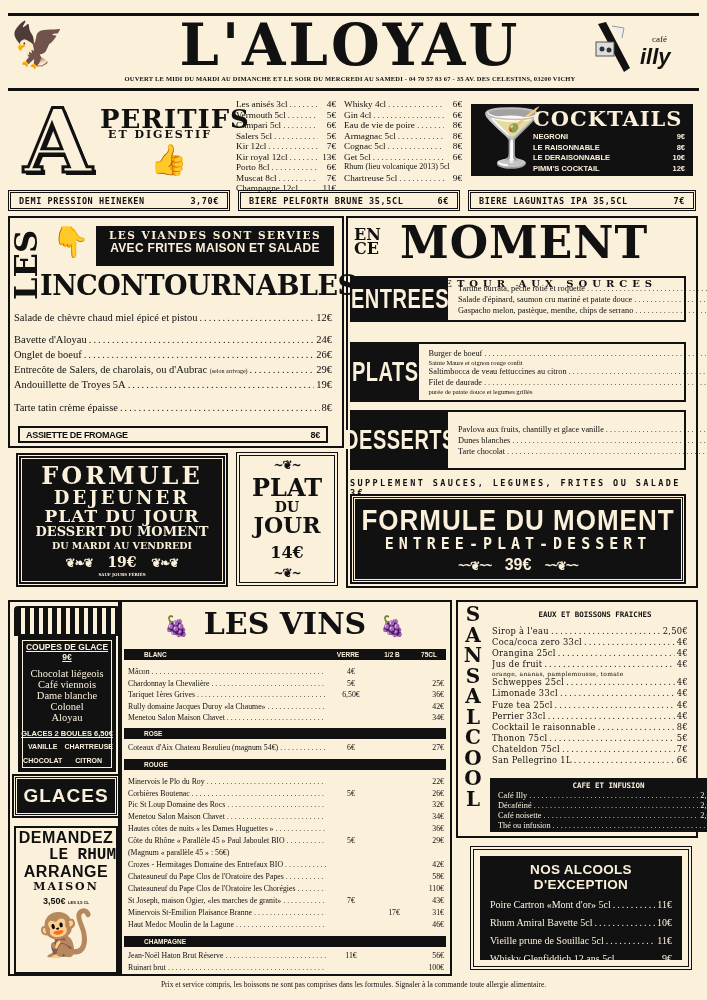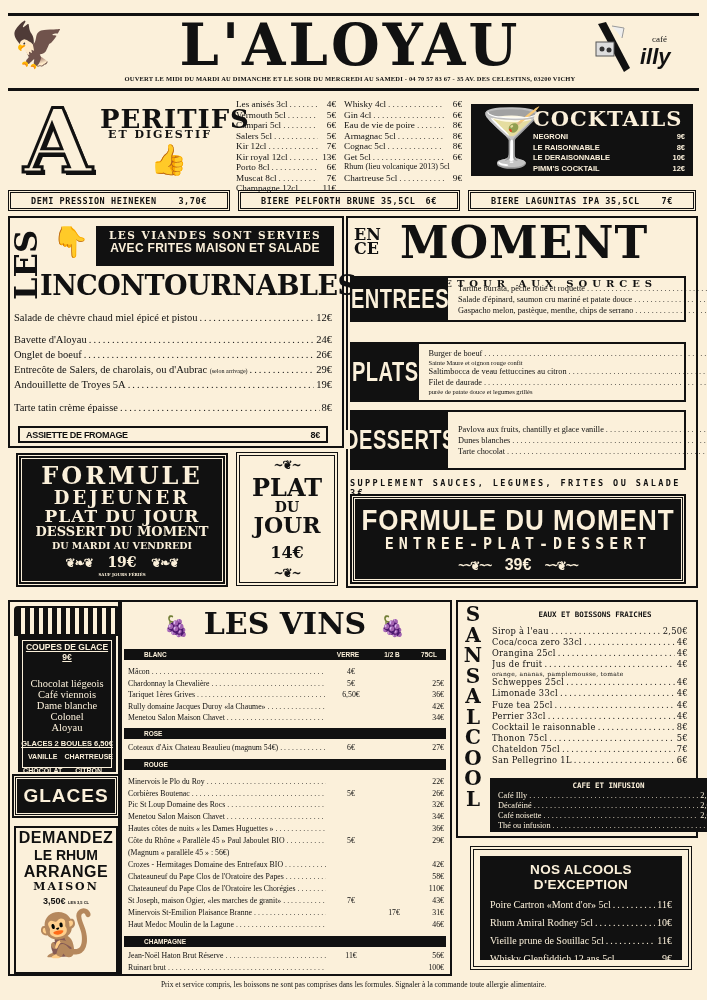--- a/index.html
+++ b/index.html
@@ -27,21 +27,21 @@
   .thumb { left: 150px; top: 142px; font-size: 30px; }
   .list-small { font-size: 9.2px; line-height: 10.5px; }
   .list-small .price { min-width: 16px; text-align: right; }
 
   .cocktails { left: 471px; top: 104px; width: 222px; height: 72px; }
   .cocktails .glass { position: absolute; left: 6px; top: 4px; font-size: 56px; line-height: 60px; color: #fbf0da; }
   .cocktails .ct-title { position: absolute; left: 62px; top: 2px; font-size: 21px; letter-spacing: 1px; }
   .cocktails .ct-list { position: absolute; left: 62px; top: 28px; width: 152px; font-size: 7.5px; line-height: 10.5px; font-weight: bold; font-family: "Liberation Sans", sans-serif; }
   .cocktails .ct-list div { display: flex; justify-content: space-between; }
 
-  .beer { top: 190px; height: 21px; padding: 0 20px; font-size: 8.5px; display: flex; justify-content: space-between; align-items: center; font-weight: bold; letter-spacing: 0.6px; font-family: "DejaVu Sans Mono", monospace; }
+  .beer { top: 190px; height: 21px; padding: 0 8px; font-size: 8.5px; display: flex; justify-content: space-between; align-items: center; font-weight: bold; letter-spacing: 0.6px; font-family: "DejaVu Sans Mono", monospace; }
 
   
   .sec-frame { border: 2px solid #111; }
   .les-vert { left: 12px; top: 228px; width: 34px; font-size: 32px; line-height: 28px; font-family: "DejaVu Serif", serif; font-weight: 900; writing-mode: vertical-rl; transform: rotate(180deg); height: 74px; text-align: center; }
   .hand { left: 52px; top: 224px; font-size: 30px; }
   .viandes { left: 96px; top: 226px; width: 238px; height: 40px; text-align: center; padding-top: 3px; }
   .viandes .l1 { font-size: 10.5px; letter-spacing: 1.5px; font-family: "DejaVu Serif", serif; font-weight: bold; }
   .viandes .l2 { font-size: 12px; letter-spacing: 0.3px; font-family: "Liberation Sans", sans-serif; font-weight: bold; }
   .incont { left: 40px; top: 270px; font-size: 27px; line-height: 32px; font-family: "DejaVu Serif", serif; font-weight: 900; letter-spacing: -0.5px; }
   .incont-list { left: 14px; width: 318px; font-size: 10.5px; }
@@ -82,21 +82,21 @@
   
   .awning { left: 14px; top: 606px; width: 106px; height: 30px; background: repeating-linear-gradient(90deg, #111 0 5px, #fbf0da 5px 9px); border: 2px solid #111; border-radius: 4px 4px 0 0; }
   .glaces-board { left: 18px; top: 636px; width: 98px; height: 136px; text-align: center; padding-top: 3px; border: 3px solid #111; outline: 1px solid #fbf0da; outline-offset: -5px; }
   .glaces-board .g1 { font-size: 8.5px; font-weight: bold; font-family: "Liberation Sans", sans-serif; text-decoration: underline; }
   .glaces-board .coupe { font-size: 10.5px; line-height: 11px; }
   .glaces-board .g2 { font-size: 7.5px; font-weight: bold; font-family: "Liberation Sans", sans-serif; text-decoration: underline; margin-top: 6px; }
   .glaces-board .flav { display: grid; grid-template-columns: 1fr 1fr; font-size: 7px; font-weight: bold; font-family: "Liberation Sans", sans-serif; row-gap: 7px; margin-top: 5px; text-align: center; }
   .glaces-sign { left: 14px; top: 776px; width: 104px; height: 40px; font-size: 19px; font-weight: bold; font-family: "Liberation Sans", sans-serif; display: flex; align-items: center; justify-content: center; border: 3px double #fbf0da; outline: 2px solid #111; letter-spacing: 1px; }
   .rhum { left: 14px; top: 826px; width: 104px; height: 148px; border: 2px solid #111; text-align: center; padding-top: 2px; }
   .rhum .r1 { font-size: 16px; line-height: 16px; font-family: "Liberation Sans", sans-serif; font-weight: bold; letter-spacing: 0.5px; }
-  .rhum .r2 { font-size: 14px; line-height: 18px; font-family: Liberation Sans, sans-serif; font-weight: bold; }
+  .rhum .r2 { font-size: 16px; line-height: 18px; font-family: Liberation Mono, monospace; font-weight: bold; text-align: right; }
   .rhum .r3 { font-size: 11px; line-height: 14px; font-family: "DejaVu Serif", serif; font-weight: 900; letter-spacing: 2px; }
   .rhum .r4 { font-size: 9px; font-weight: bold; font-family: "Liberation Sans", sans-serif; margin-top: 2px; }
   .rhum .r4 small { font-size: 4px; }
   .rhum .monkey { font-size: 46px; line-height: 56px; }
 
   
   .vins-title { left: 120px; top: 604px; width: 330px; text-align: center; font-size: 30px; line-height: 40px; font-family: "DejaVu Serif", serif; font-weight: 900; }
   .grape { font-size: 20px; vertical-align: middle; margin: 0 14px; }
   .vin-head { left: 124px; width: 322px; height: 11px; background: #111; color: #fbf0da; font-size: 6.5px; font-weight: bold; font-family: "Liberation Sans", sans-serif; display: flex; align-items: center; }
   .vin-head .c0 { flex: 1; padding-left: 20px; }
@@ -410,21 +410,21 @@
 <div class="abs blk formule-moment">
   <div class="m1">FORMULE DU MOMENT</div>
   <div class="m2">ENTREE-PLAT-DESSERT</div>
   <div class="m3"><span class="orn">~~❦~~</span>&nbsp;&nbsp;&nbsp;<span>39€</span>&nbsp;&nbsp;&nbsp;<span class="orn">~~❦~~</span></div>
 </div>
 
 <div class="abs" style="left:8px;top:600px;width:112px;height:376px;border:2px solid #111;"></div>
 <div class="abs awning"></div>
 <div class="abs blk glaces-board">
   <div class="g1">COUPES DE GLACE 9€</div>
-  <div style="margin-top:16px;">
+  <div style="margin-top:6px;">
     <div class="coupe">Chocolat liégeois</div>
     <div class="coupe">Café viennois</div>
     <div class="coupe">Dame blanche</div>
     <div class="coupe">Colonel</div>
     <div class="coupe">Aloyau</div>
   </div>
   <div class="g2">GLACES 2 BOULES 6,50€</div>
   <div class="flav">
     <span>VANILLE</span>
     <span>CHARTREUSE</span>
@@ -713,21 +713,21 @@
 
 <div class="abs exc-frame">
   <div class="exc-board">
     <div class="t">NOS ALCOOLS D'EXCEPTION</div>
     <div class="row">
         <span class="name">Poire Cartron «Mont d'or» 5cl</span>
         <span class="dots"></span>
         <span class="price">11€</span>
       </div>
     <div class="row">
-        <span class="name">Rhum Amiral Rodney 5cl</span>
+        <span class="name">Rhum Amiral Bavette 5cl</span>
         <span class="dots"></span>
         <span class="price">10€</span>
       </div>
     <div class="row">
         <span class="name">Vieille prune de Souillac 5cl</span>
         <span class="dots"></span>
         <span class="price">11€</span>
       </div>
     <div class="row">
         <span class="name">Whisky Glenfiddich 12 ans 5cl</span>

